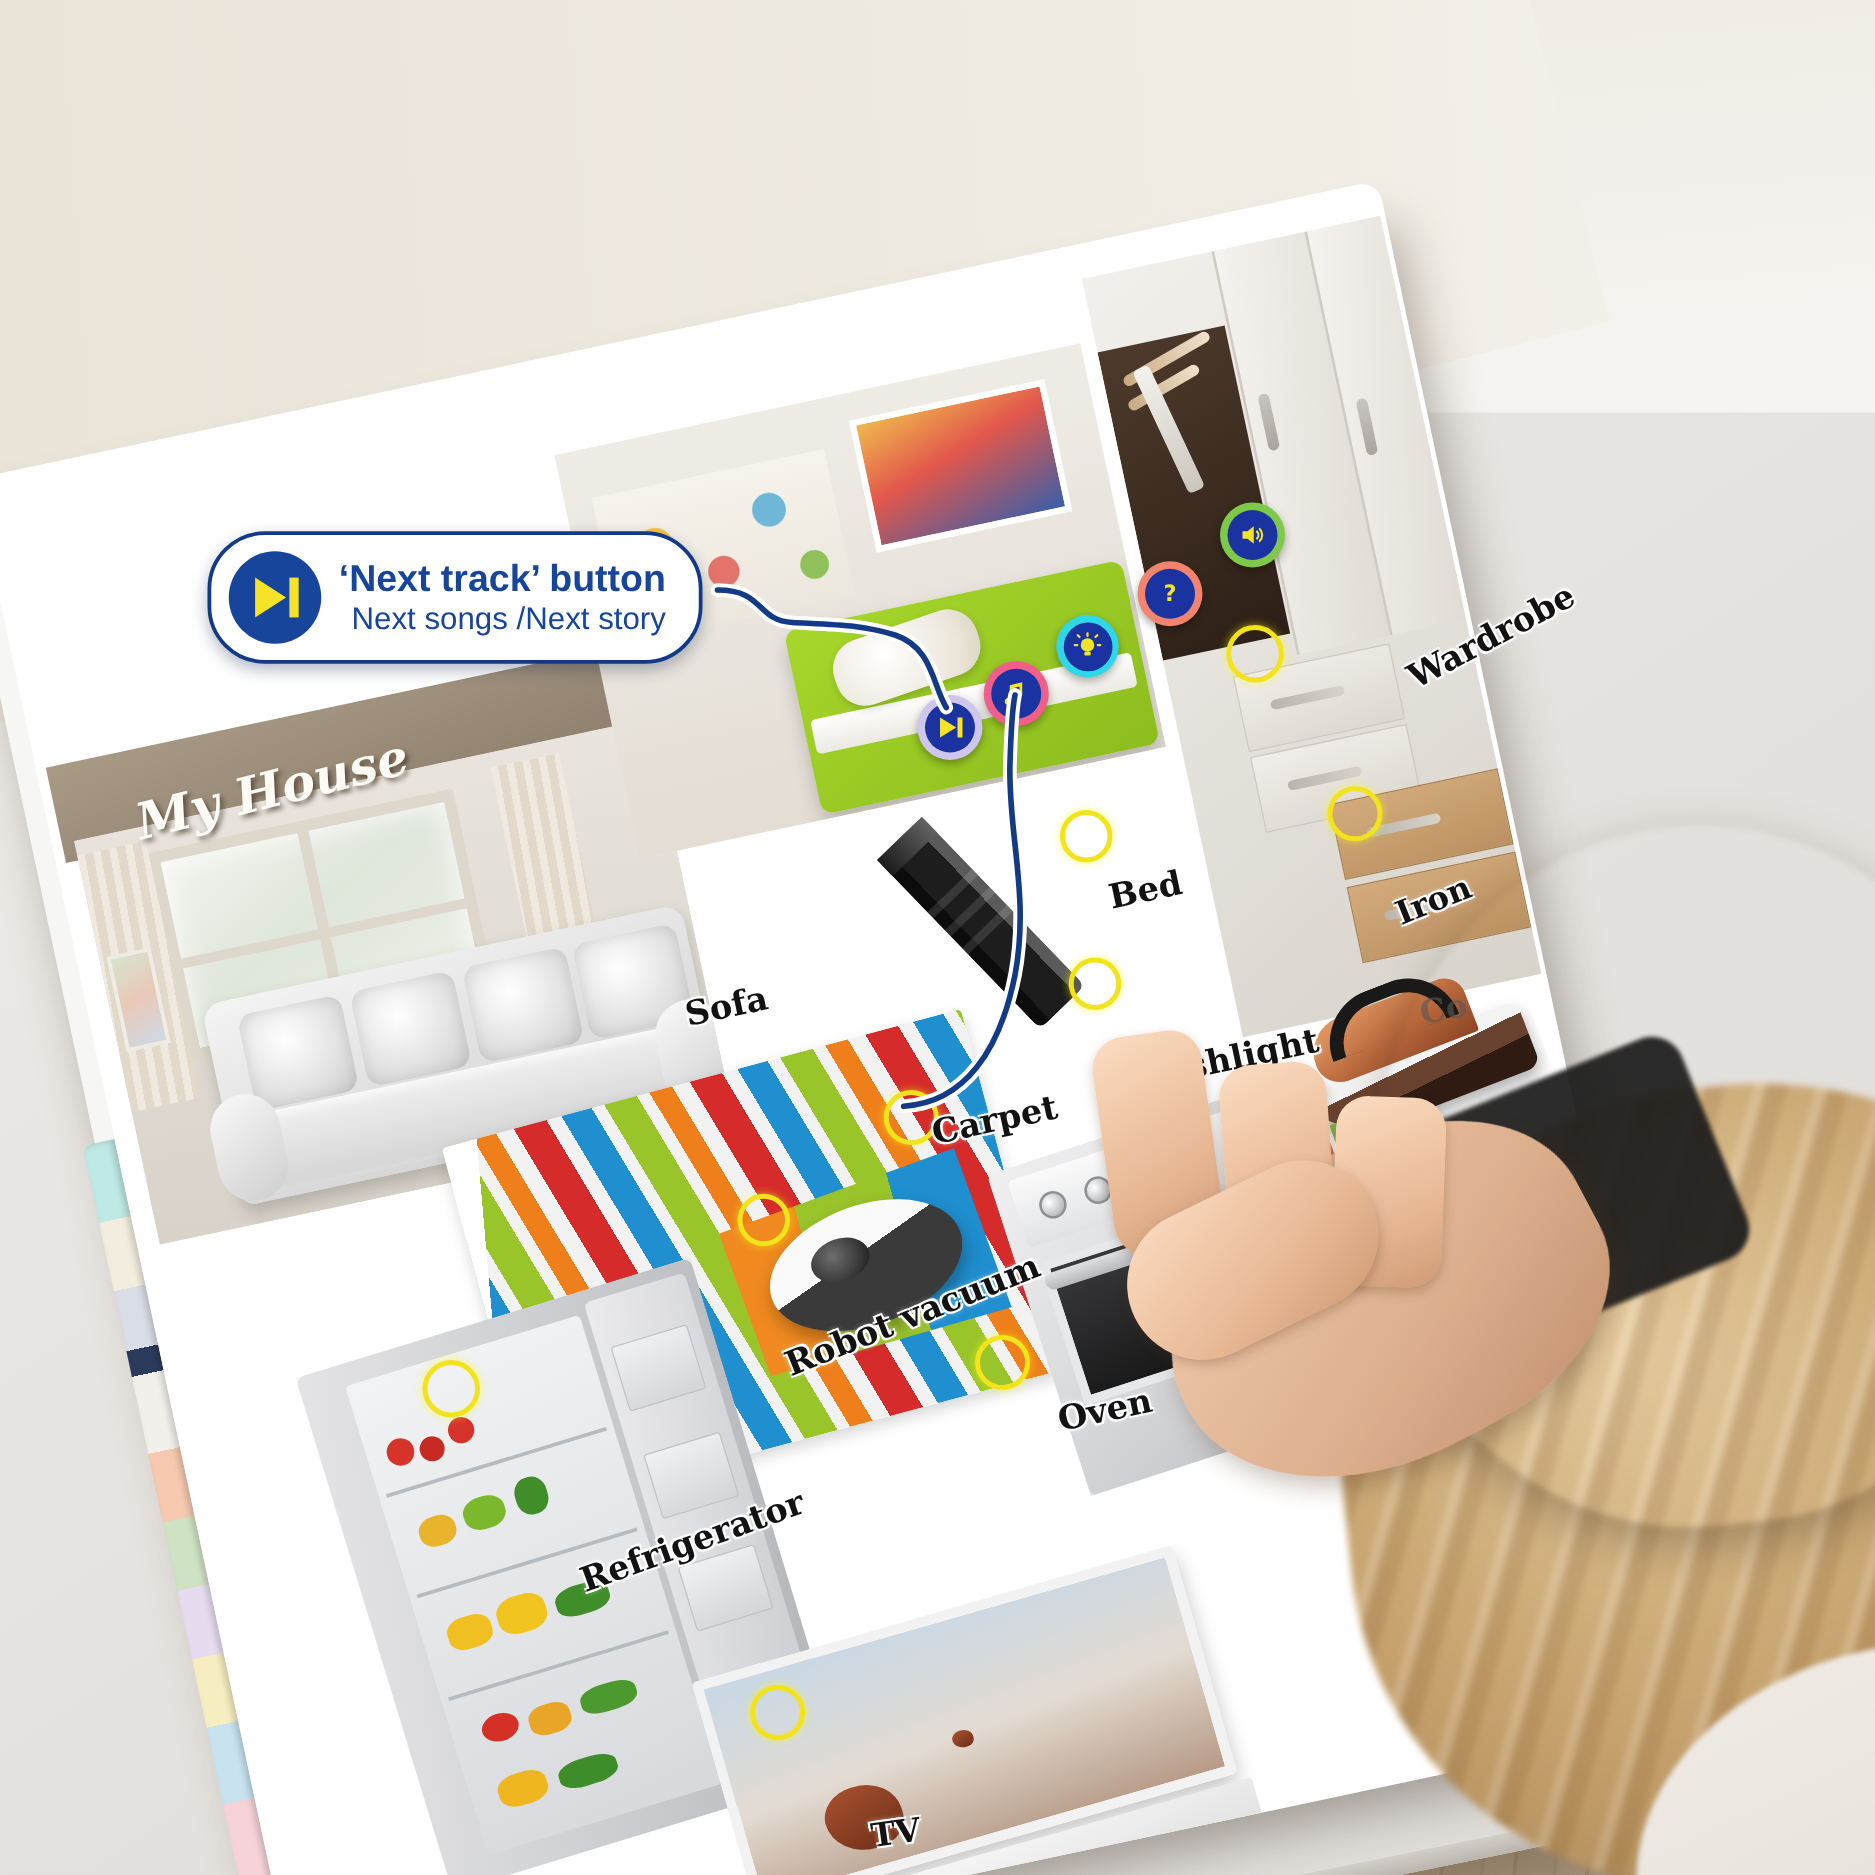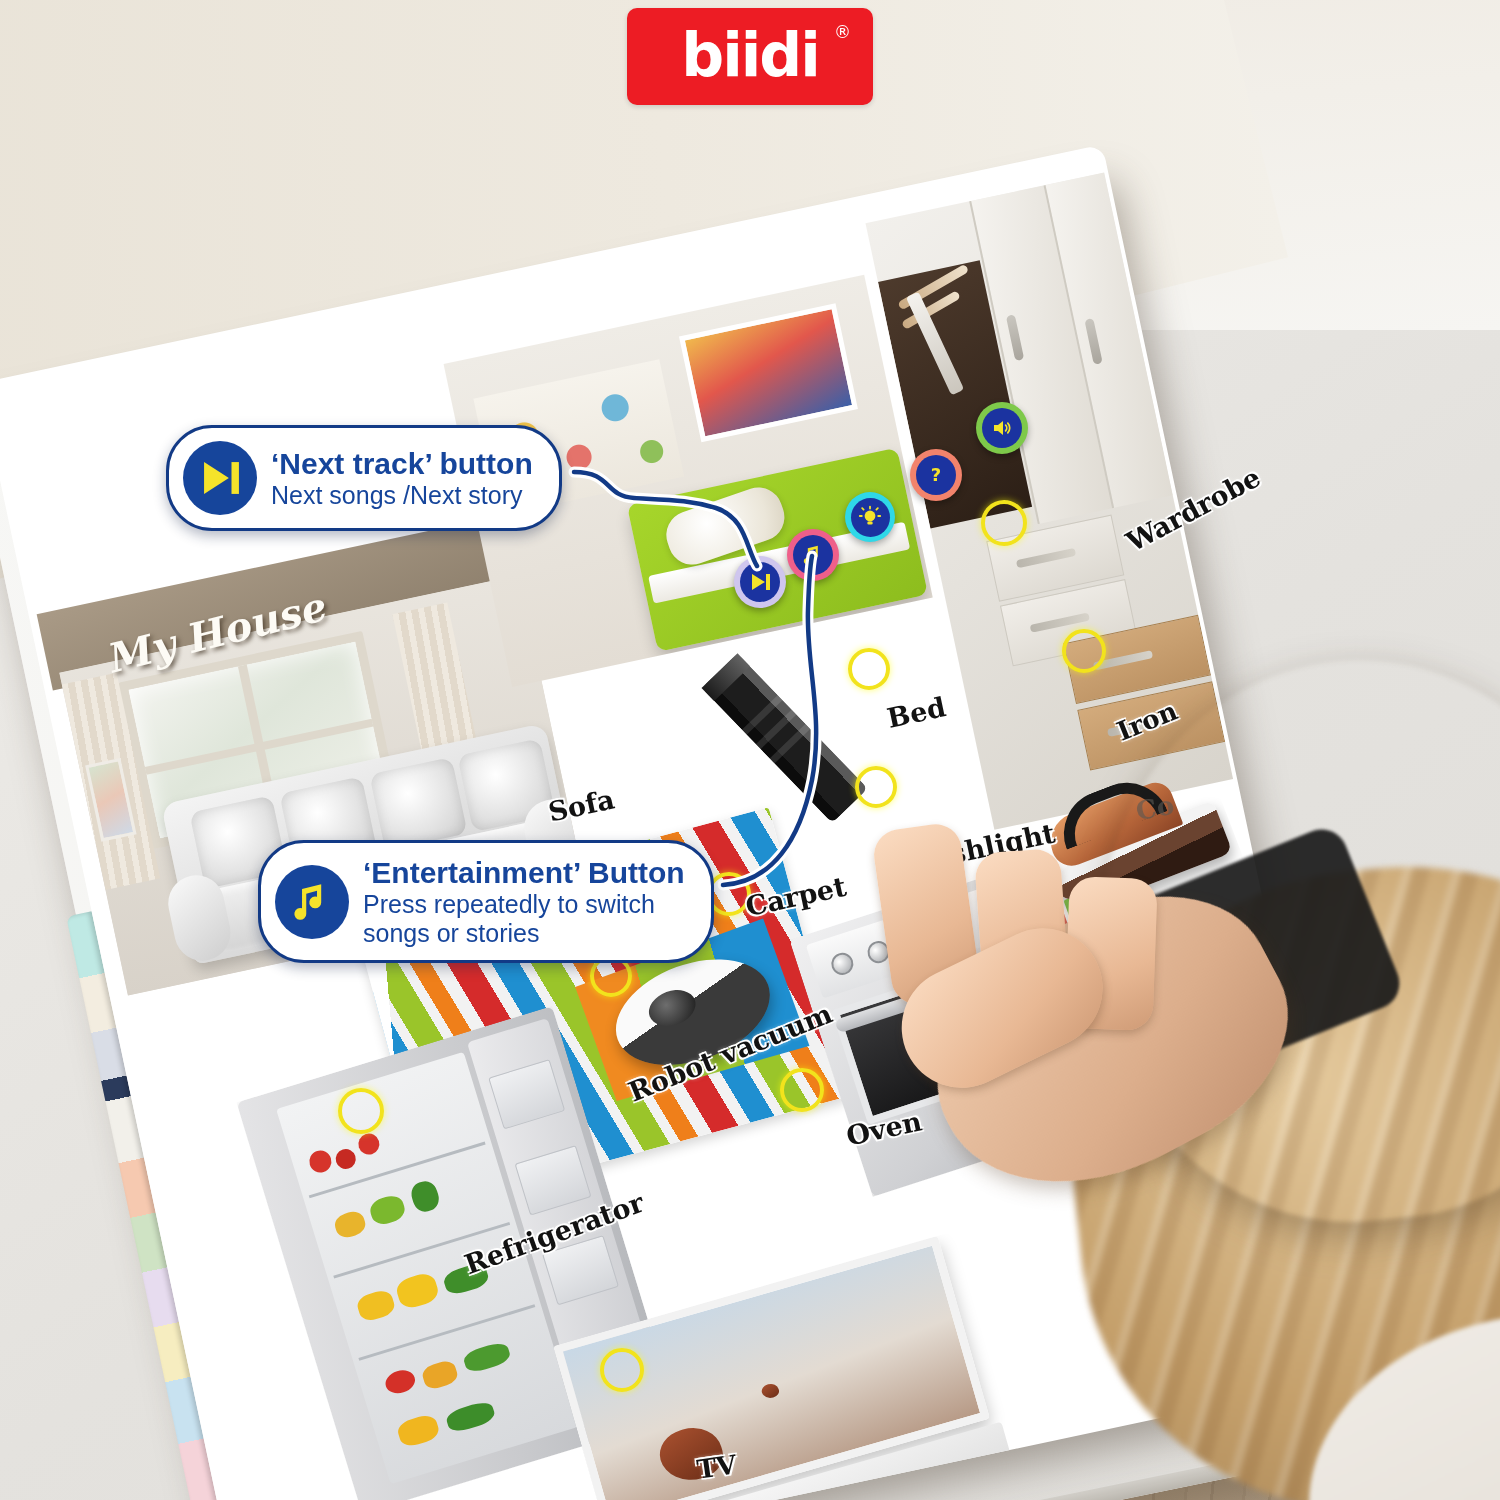--- a/index.html
+++ b/index.html
@@ -486,21 +486,21 @@
     background:#ffffff; border:3px solid #123a86; border-radius:46px;
     display:flex; align-items:center; gap:14px;
     padding:13px 26px 13px 14px;
     box-shadow:0 5px 13px rgba(20,34,70,.32);
   }
   .callout .cicon{
     width:74px; height:74px; border-radius:50%;
     background:#16459b; flex:0 0 74px;
     display:flex; align-items:center; justify-content:center;
   }
-  .callout .ctxt{ display:flex; flex-direction:column; line-height:1.14; }
+  .callout .ctxt{ display:flex; flex-direction:column; line-height:1.14;text-align:right; }
   .callout .ct1{
     color:#16459b; font-size:30px; font-weight:700;
     font-family:"Liberation Sans", sans-serif; white-space:nowrap;
   }
   .callout .ct2{
     color:#16459b; font-size:25px; font-weight:400;
     font-family:"Liberation Sans", sans-serif; white-space:nowrap;
   }
 
   #callout-next{ left:166px; top:425px; }
@@ -566,24 +566,20 @@
 </head>
 <body>
 
 <div id="canvas">
 
   <div class="bg-floor"></div>
   <div class="bg-table"></div>
   <div class="bg-header-wash"></div>
   <div class="bg-header-diag"></div>
 
-  <div class="logo">
-    <span class="logo-word">biidi</span>
-    <span class="logo-reg">®</span>
-  </div>
 
 
   <div class="book">
     <div class="book-block"></div>
     <div class="book-edge"></div>
 
     <div class="book-spread">
 
       <div class="pg shelfboard"></div>
 
@@ -831,26 +827,14 @@
         <polygon points="4,4 18,13 4,22" fill="#f5e32a"></polygon>
         <rect x="19.5" y="4" width="4.2" height="18" fill="#f5e32a"></rect>
       </svg>
     </div>
     <div class="ctxt">
       <span class="ct1">‘Next track’ button</span>
       <span class="ct2">Next songs /Next story</span>
     </div>
   </div>
 
-  <div class="callout" id="callout-ent">
-    <div class="cicon">
-      <svg width="46" height="46" viewBox="0 0 24 24" aria-hidden="true">
-        <path d="M9 18.2a3.1 3.1 0 1 1-2.2-2.95V5.2l10-2.4v9.4a3.1 3.1 0 1 1-2.2-2.95V6.1L9 7.7z" fill="#f5e32a"></path>
-      </svg>
-    </div>
-    <div class="ctxt">
-      <span class="ct1">‘Entertainment’ Button</span>
-      <span class="ct2">Press repeatedly to switch</span>
-      <span class="ct2">songs or stories</span>
-    </div>
-  </div>
 
 </div>
 
 </body></html>

